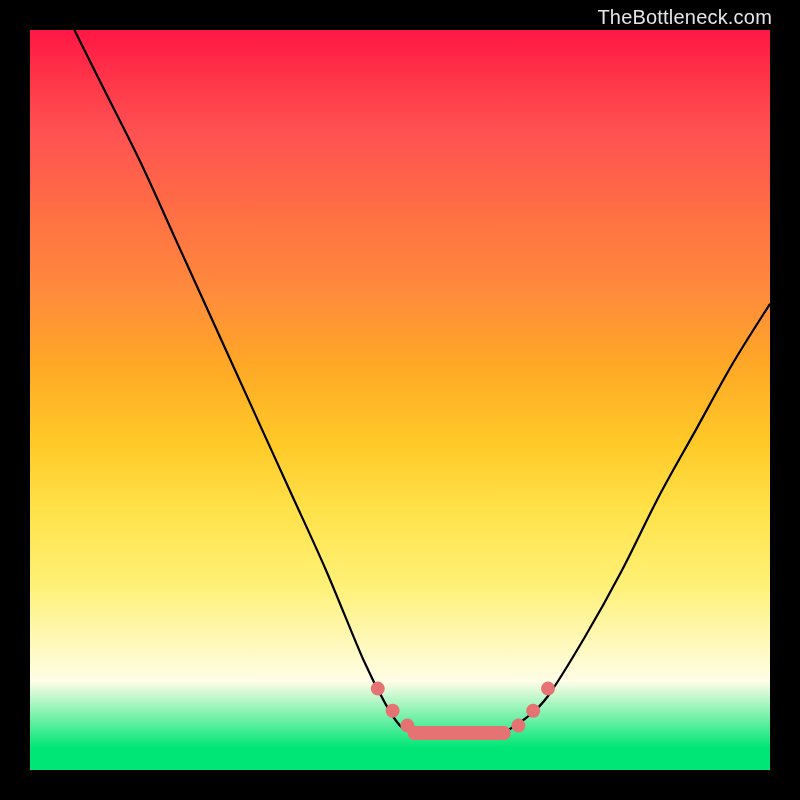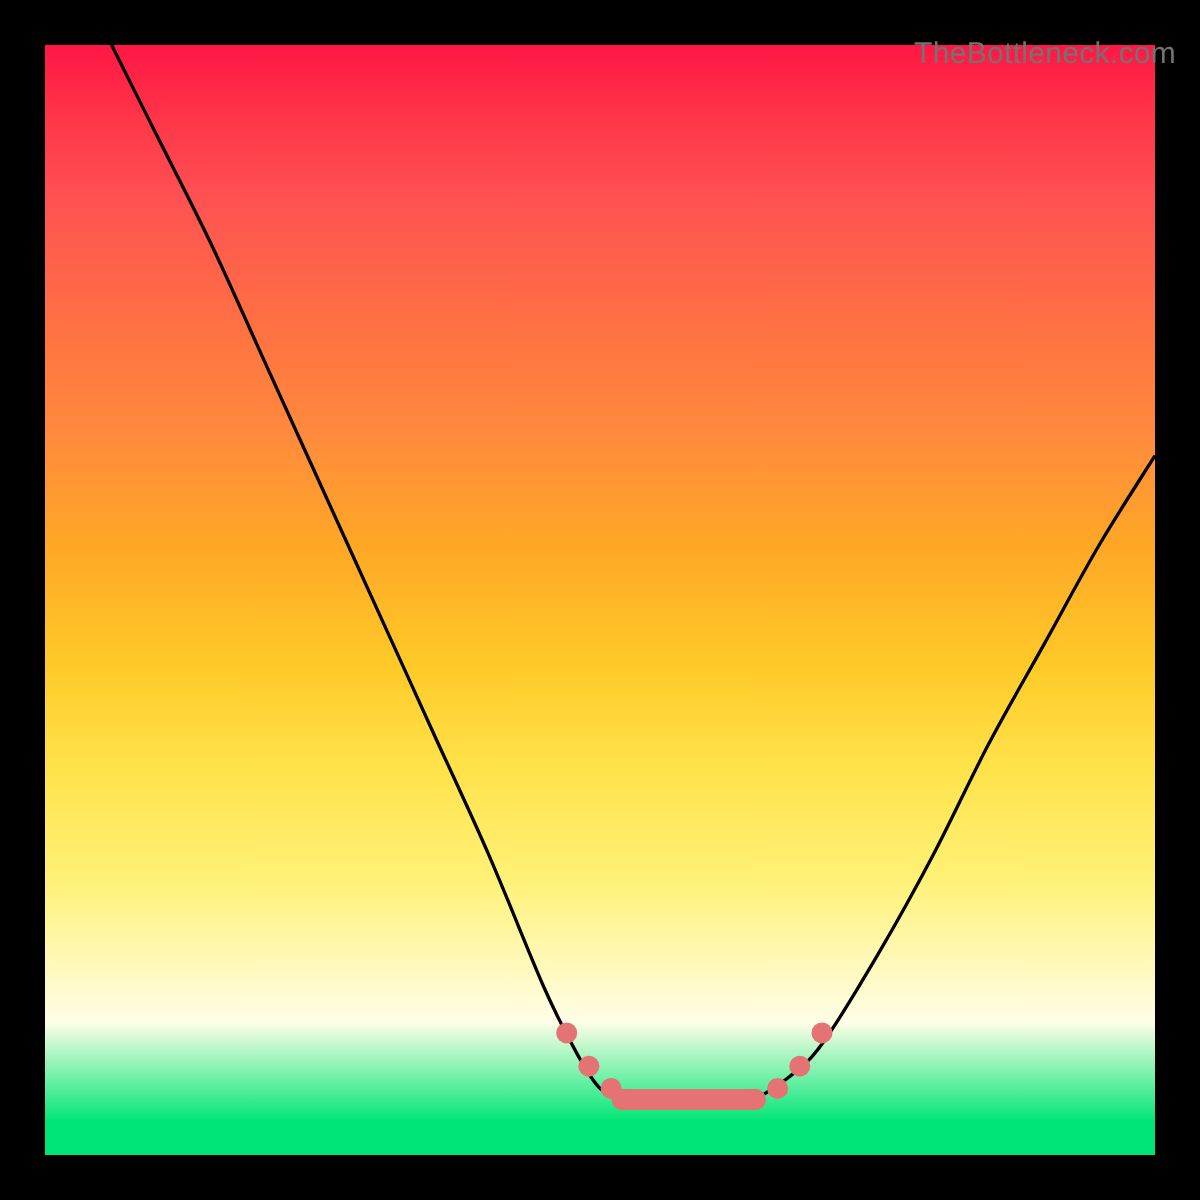--- a/index.html
+++ b/index.html
@@ -35,26 +35,25 @@
       #ffe24a 65%,
       #fff176 75%,
       #fffde7 88%,
       #00e676 97%,
       #00e676 100%
     );
   }
   .watermark {
     position: absolute;
     top: 6px;
-    right: 16px;
-    color: #737373;
+    right: 28px;
+    color: #e5e5e5;
     font-size: 20px;
     letter-spacing: 0.2px;
     user-select: none;
-    margin-top: 19px;
   }
   svg.curve {
     position: absolute;
     left: 0;
     top: 0;
     width: 740px;
     height: 740px;
     overflow: visible;
   }
   .curve-path {

